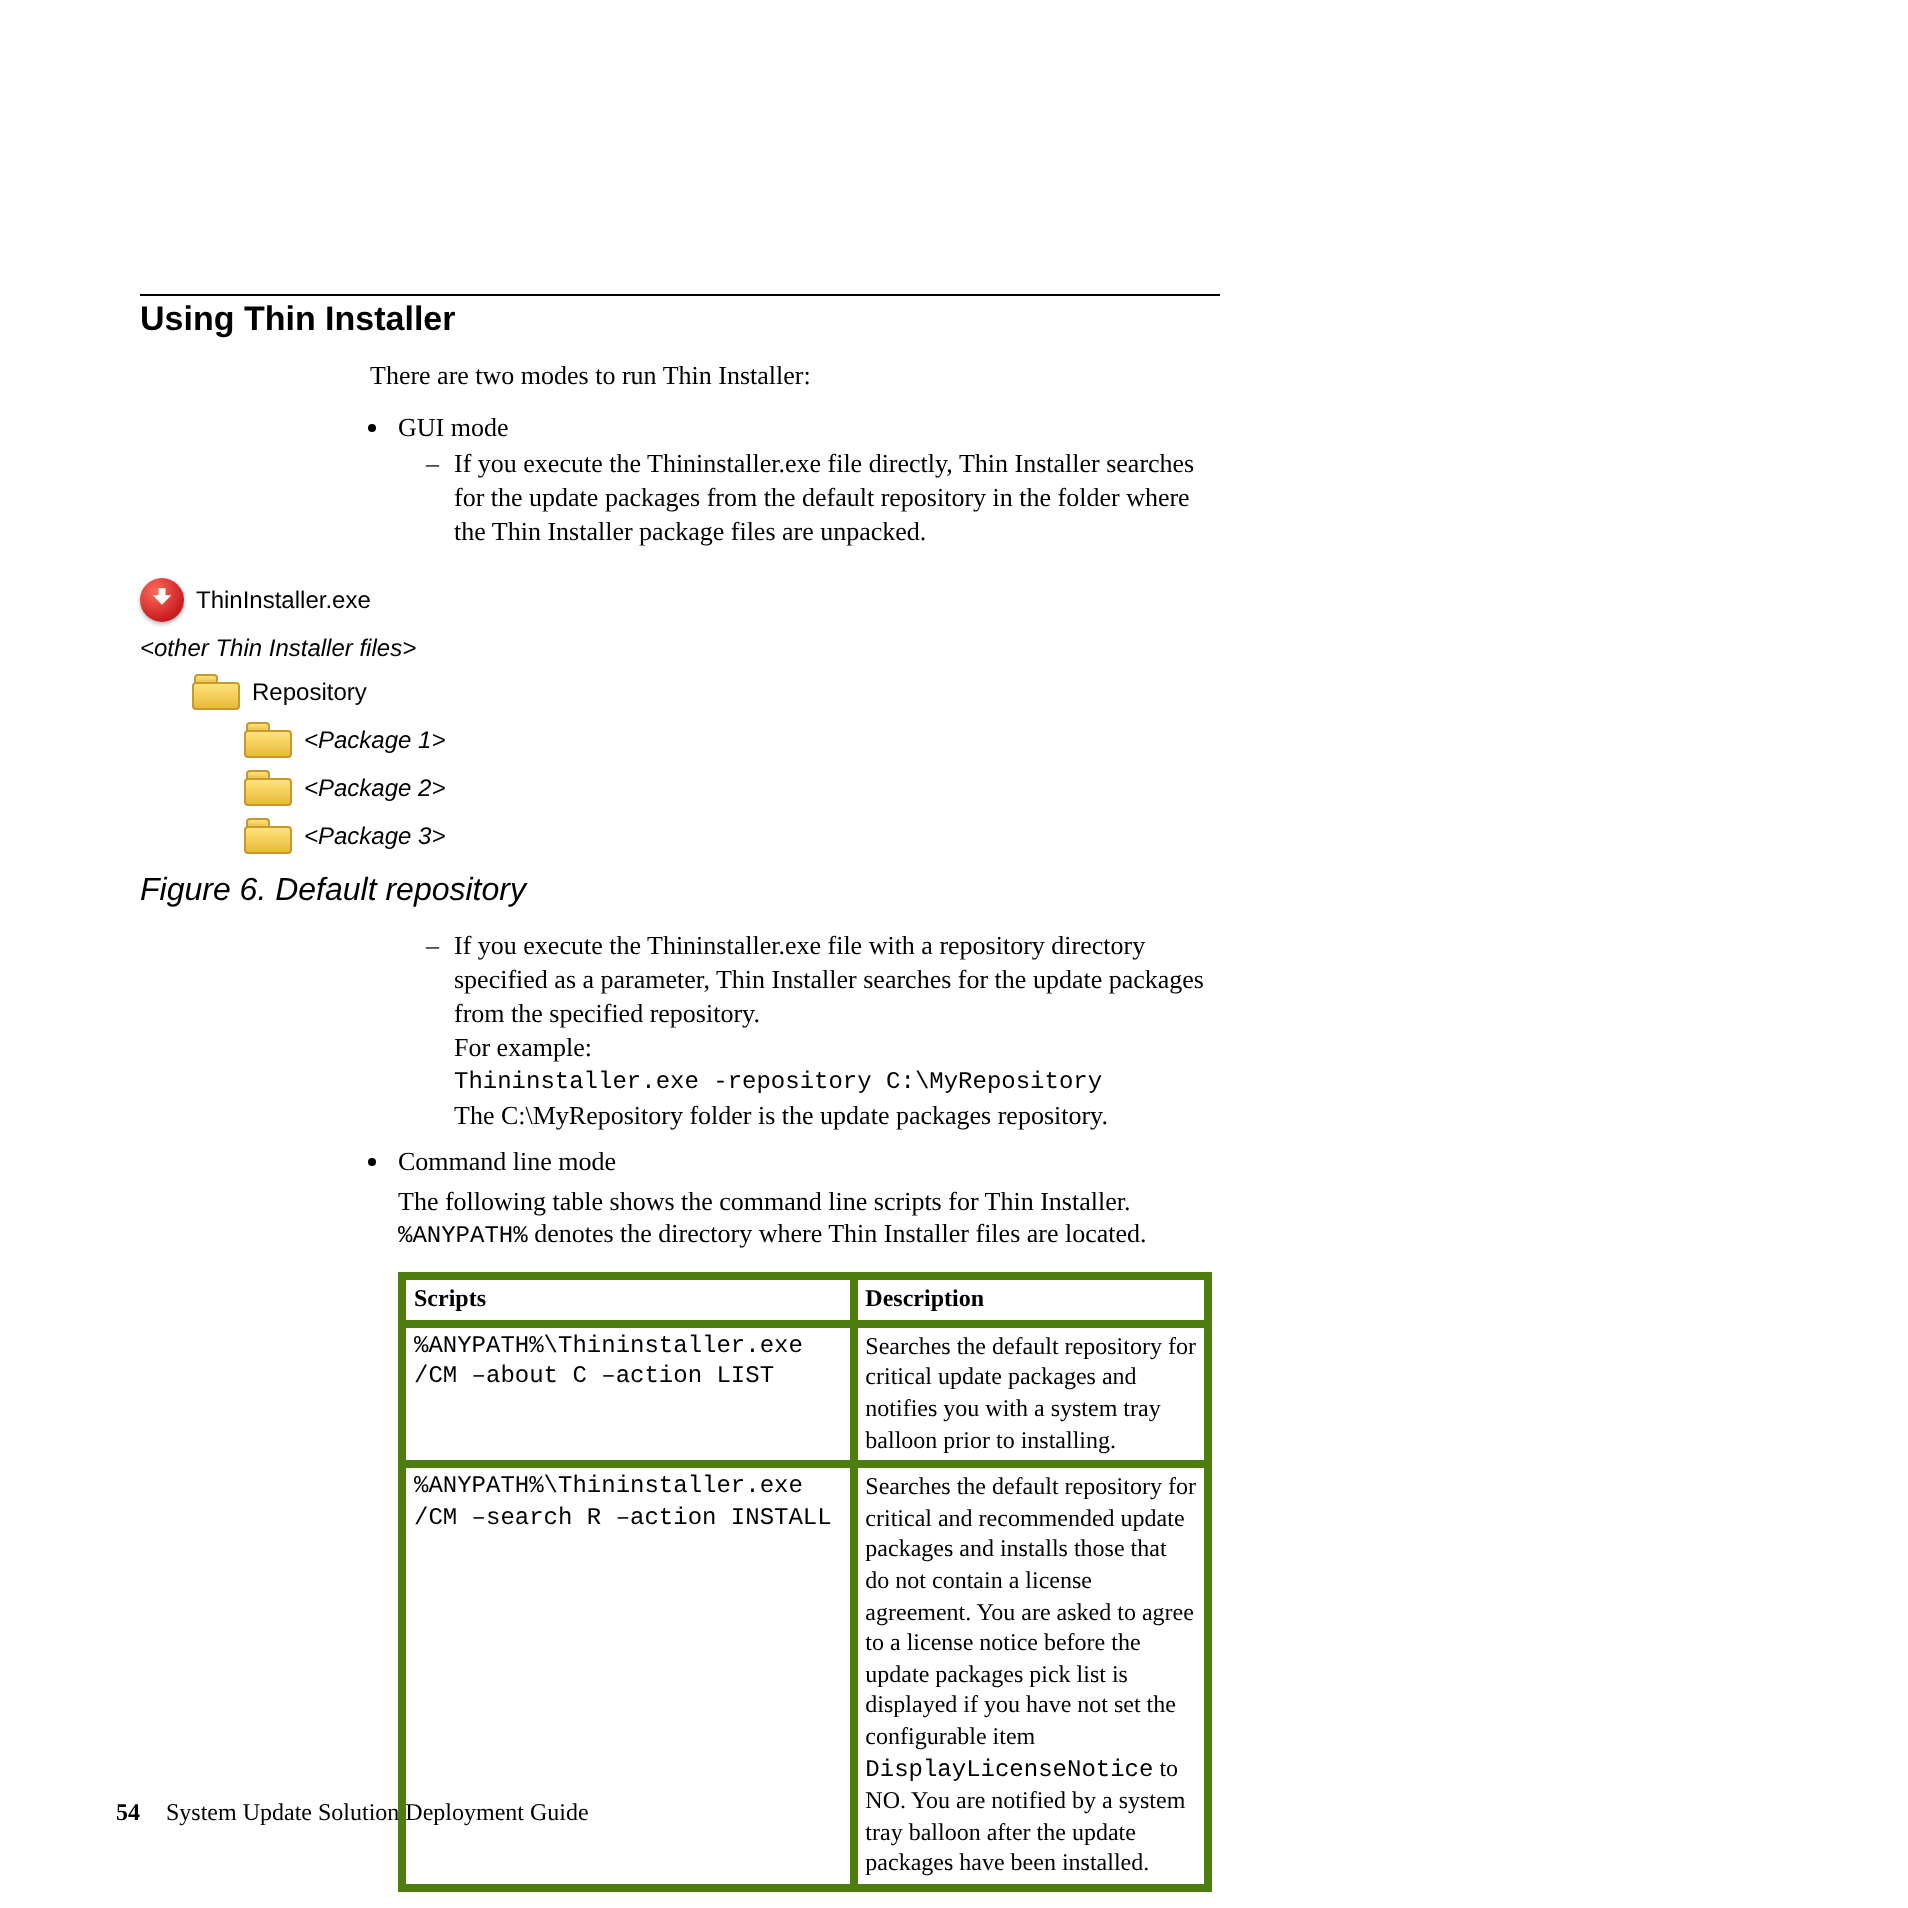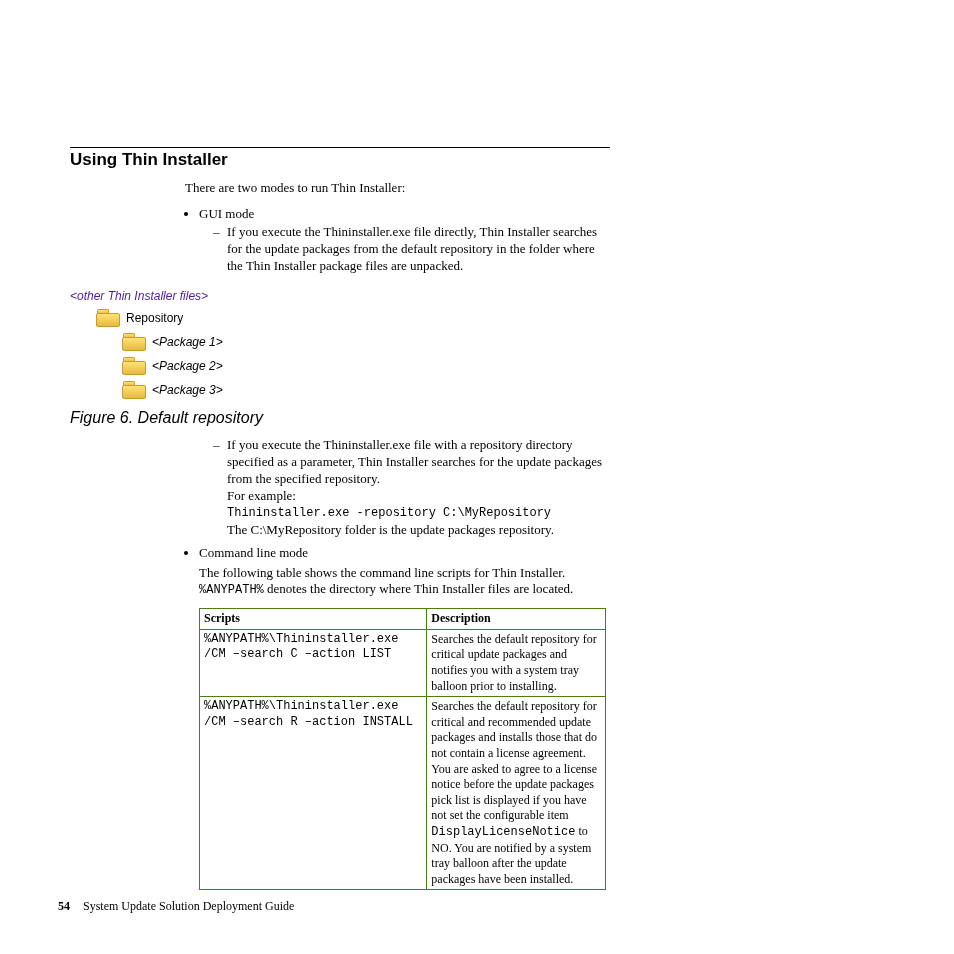--- a/index.html
+++ b/index.html
@@ -94,38 +94,38 @@
     border: 1px solid #c89a2b; border-bottom:none;
     border-radius: 2px 2px 0 0;
   }
   .folder-icon::after {
     content:"";
     position:absolute;left:0;top:4px;right:0;bottom:0;
     background: linear-gradient(#ffe27a,#e9b93d);
     border: 1px solid #c89a2b;
     border-radius: 2px;
   }
-  .other-files { font-style: italic; color:#4c1d95; }
+  .other-files { font-style: italic; color:#000000; }
 
   .caption {
     font-family: Arial, Helvetica, sans-serif;
     font-style: italic;
     font-size: 16px;
     margin: 10px 0 10px 0;
   }
 
   
   table.scripts {
     border-collapse: collapse;
     width: 100%;
     margin-top: 4px;
     font-size: 12px;
   }
   table.scripts th, table.scripts td {
-    border: 1px solid #4d7c0f;
+    border: 4px solid #4d7c0f;
     text-align: left;
     vertical-align: top;
     padding: 2px 4px;
     line-height: 1.3;
   }
   table.scripts th {
     font-weight: bold;
     font-family: Georgia, serif;
   }
   .col-script { width: 56%; }
@@ -155,20 +155,28 @@
         <span>GUI mode</span>
         <ul class="dashes">
           <li>If you execute the Thininstaller.exe file directly, Thin Installer searches for the update packages from the default repository in the folder where the Thin Installer package files are unpacked.</li>
         </ul>
       </li>
     </ul>
   </div>
 
   <div class="body-indent fig-wrap">
     <div class="fig">
+      <div class="fig-row">
+        <span class="circle-icon">
+          <svg viewBox="0 0 24 24">
+              <path fill="#fff" d="M8 4l8 8-8 8v-5H2v-6h6z" transform="rotate(90 12 12)"></path>
+            </svg>
+        </span>
+        <span>ThinInstaller.exe</span>
+      </div>
       <div class="fig-row other-files" style="font-size:12px;">&lt;other Thin Installer files&gt;</div>
       <div class="fig-row indent1">
         <span class="folder-icon"></span>
         <span>Repository</span>
       </div>
       <div class="fig-row indent2">
         <span class="folder-icon"></span>
         <span style="font-style:italic;">&lt;Package 1&gt;</span>
       </div>
       <div class="fig-row indent2">
@@ -209,21 +217,21 @@
               <col class="col-desc">
             </colgroup>
           <thead>
             <tr>
               <th>Scripts</th>
               <th>Description</th>
             </tr>
           </thead>
           <tbody>
             <tr>
-              <td class="mono">%ANYPATH%\Thininstaller.exe /CM –search C –action LIST</td>
+              <td class="mono">%ANYPATH%\Thininstaller.exe /CM –about C –action LIST</td>
               <td>Searches the default repository for critical update packages and notifies you with a system tray balloon prior to installing.</td>
             </tr>
             <tr>
               <td class="mono">%ANYPATH%\Thininstaller.exe /CM –search R –action INSTALL</td>
               <td>
                 <span>Searches the default repository for critical and recommended update packages and installs those that do not contain a license agreement. You are asked to agree to a license notice before the update packages pick list is displayed if you have not set the configurable item </span><span class="mono">DisplayLicenseNotice</span><span> to NO. You are notified by a system tray balloon after the update packages have been installed.</span>
               </td>
             </tr>
           </tbody>
         </table>

